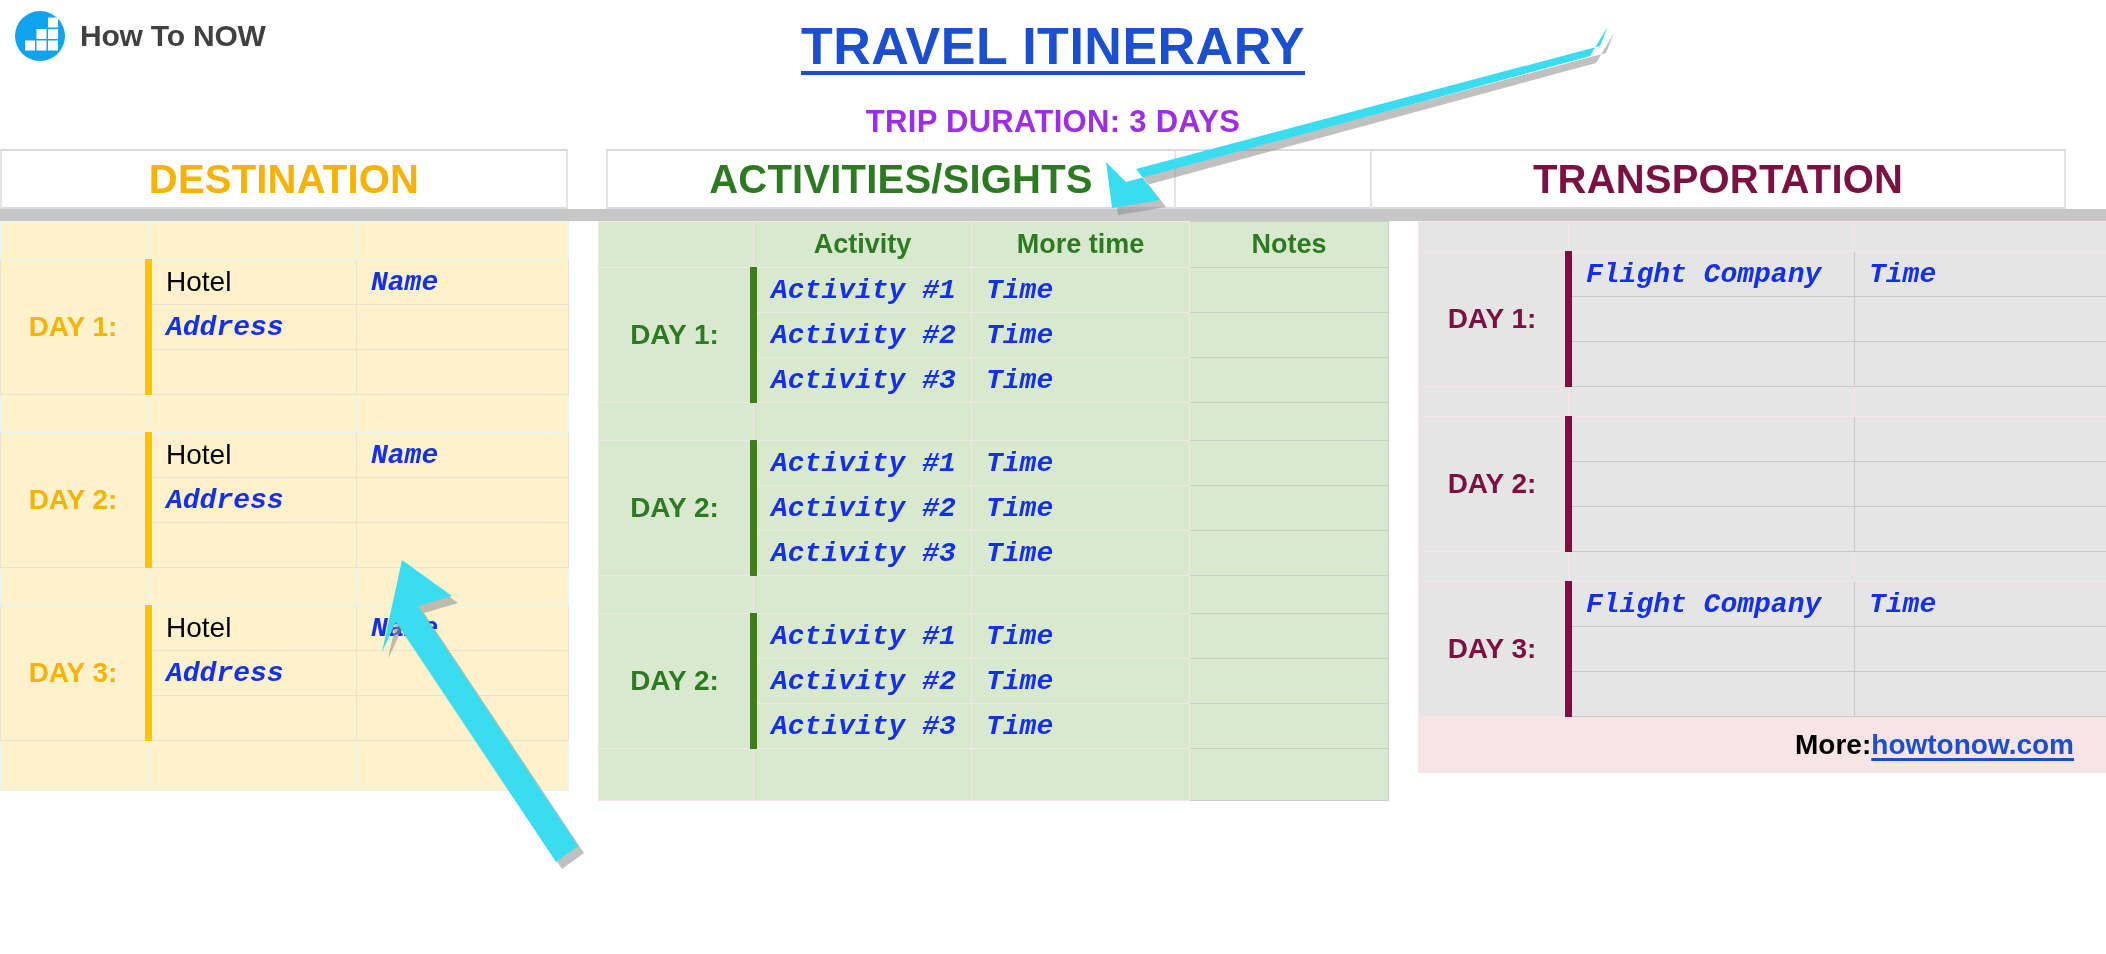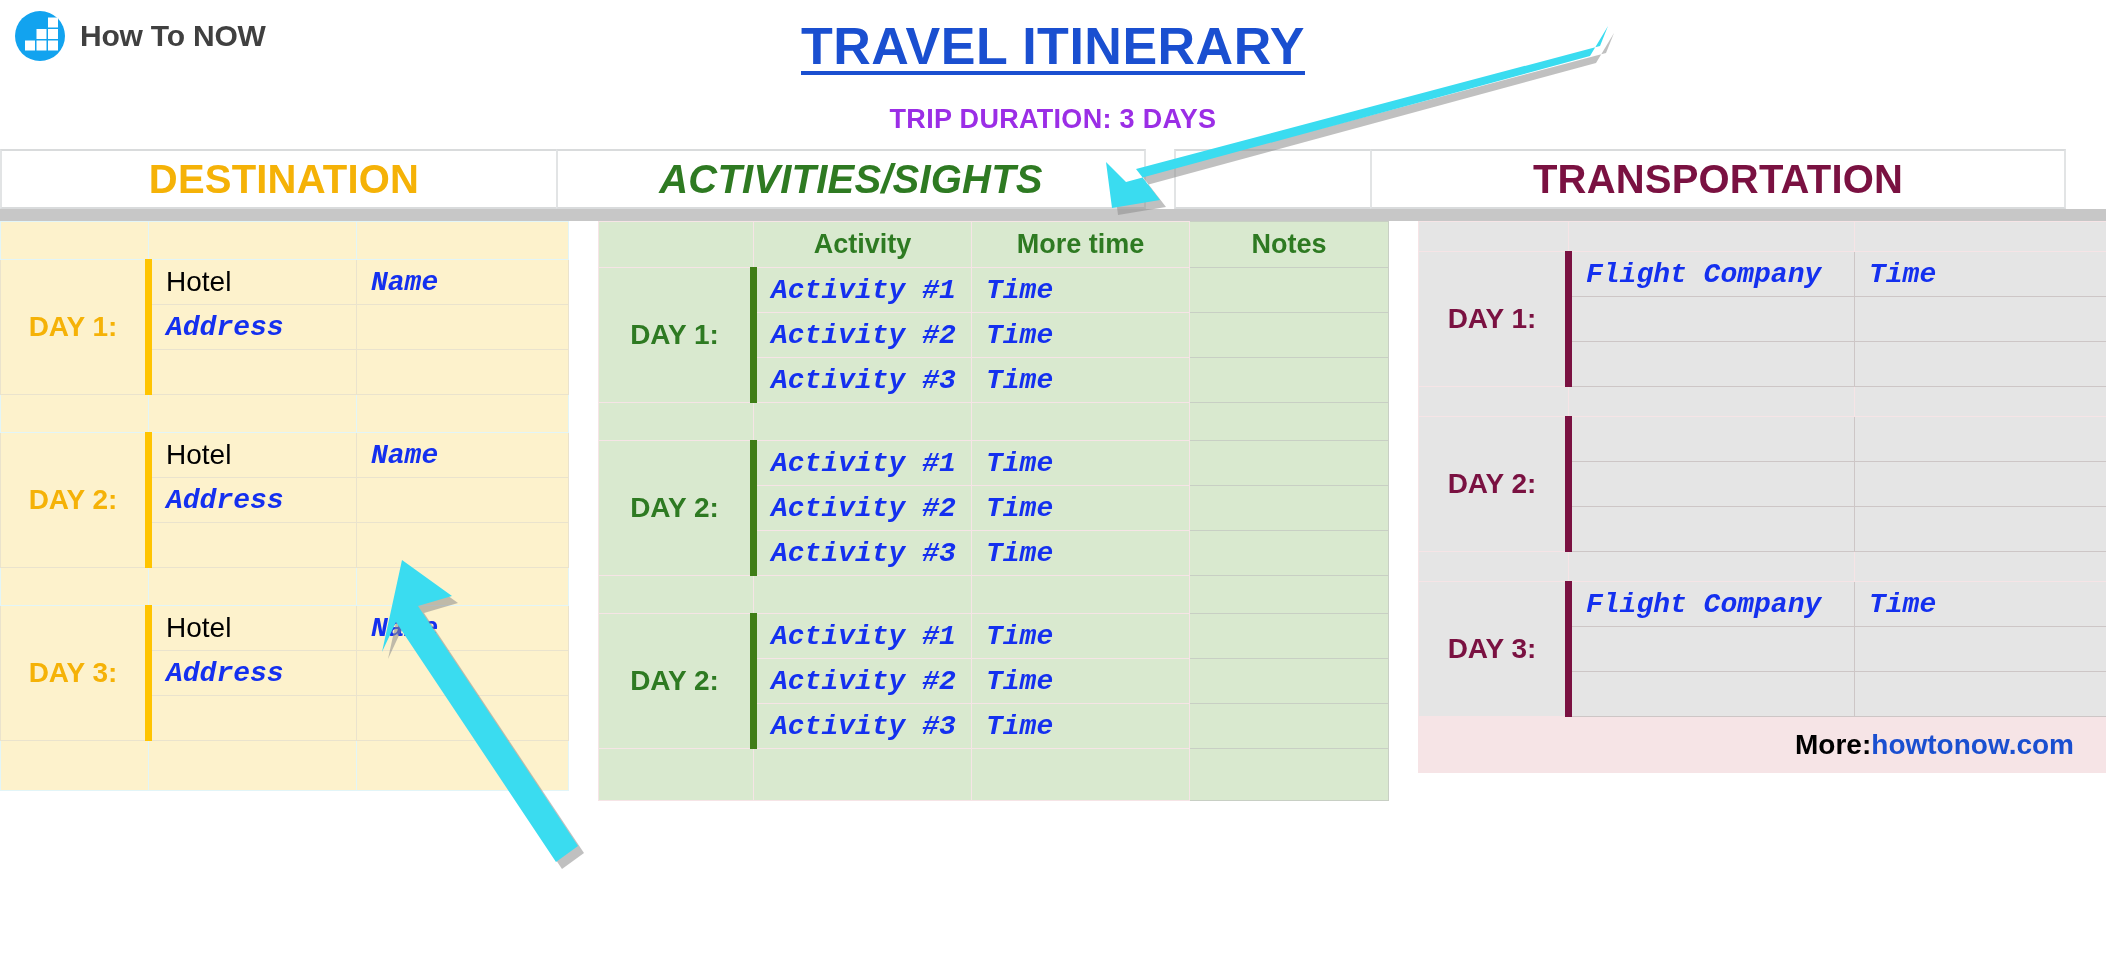--- a/index.html
+++ b/index.html
@@ -23,21 +23,21 @@
     font-size: 52px; font-weight: 700; letter-spacing: 0.5px;
     color: #1a4fd0;
     text-decoration: underline;
     text-decoration-thickness: 4px;
     text-underline-offset: 7px;
     font-family: "Liberation Sans", sans-serif;
   }
   .doc-sub {
     position: absolute; left: 0; right: 0; top: 104px;
     text-align: center;
-    font-size: 27px; font-weight: 700; letter-spacing: 0.3px;
+    font-size: 31px; font-weight: 700; letter-spacing: 0.3px;
     color: #9b2ee6;
     font-family: "Liberation Sans", sans-serif;
   }
 
   
   .hdr-band { position: absolute; left: 0; top: 149px; width: 2102px; height: 60px; }
   .hdr-band .cap-cell {
     position: absolute; top: 0; height: 60px;
     background: #ffffff;
     border-top: 2px solid #d9dbdc;
@@ -83,21 +83,21 @@
   #block-transportation .tbl td.lined { border: 1px solid #cdc6c6; }
   #block-transportation .tbl td.spacer { height: 30px; border-color:#f6e4e6; }
   .c-day-t { color: #7a1141; font-size: 28px; font-weight: 700; text-align: center; white-space: nowrap; }
   .bar-t { border-left: 7px solid #7a1141 !important; }
 
   .footer-row td { background: #f6e4e6 !important; border-color: #f6e4e6 !important; }
   .footer-inner { display: flex; align-items: center; justify-content: flex-end;
                   padding-right: 32px; height: 100%; }
   .more-lbl { font-size: 28px; font-weight: 700; color: #000; }
   .more-link { font-size: 28px; font-weight: 700; color: #1a4fd0;
-               text-decoration-thickness: 3px;
+               text-decoration: underline; text-decoration-thickness: 3px;
                text-underline-offset: 4px; }
 
   
   .arrow-layer { position: absolute; left:0; top:0; width: 2106px; height: 954px; pointer-events: none; }
 </style>
 </head>
 <body>
 
 <div class="page">
 
@@ -114,21 +114,21 @@
     <span class="brand-name">How To NOW</span>
   </div>
 
   <div class="doc-title">TRAVEL ITINERARY</div>
   <div class="doc-sub">TRIP DURATION: 3 DAYS</div>
 
   <div class="hdr-band">
     <div class="cap-cell" style="left:0px; width:568px;">
       <span class="cap-text cap-dest">DESTINATION</span>
     </div>
-    <div class="cap-cell" style="left:556px; width:590px;font-style:italic;">
+    <div class="cap-cell" style="left:606px; width:590px;">
       <span class="cap-text cap-act">ACTIVITIES/SIGHTS</span>
     </div>
     <div class="cap-cell" style="left:1174px; width:226px;"></div>
     <div class="cap-cell" style="left:1370px; width:696px;">
       <span class="cap-text cap-tran">TRANSPORTATION</span>
     </div>
   </div>
   <div class="grey-rule"></div>
 
   <div class="block" id="block-destination">

